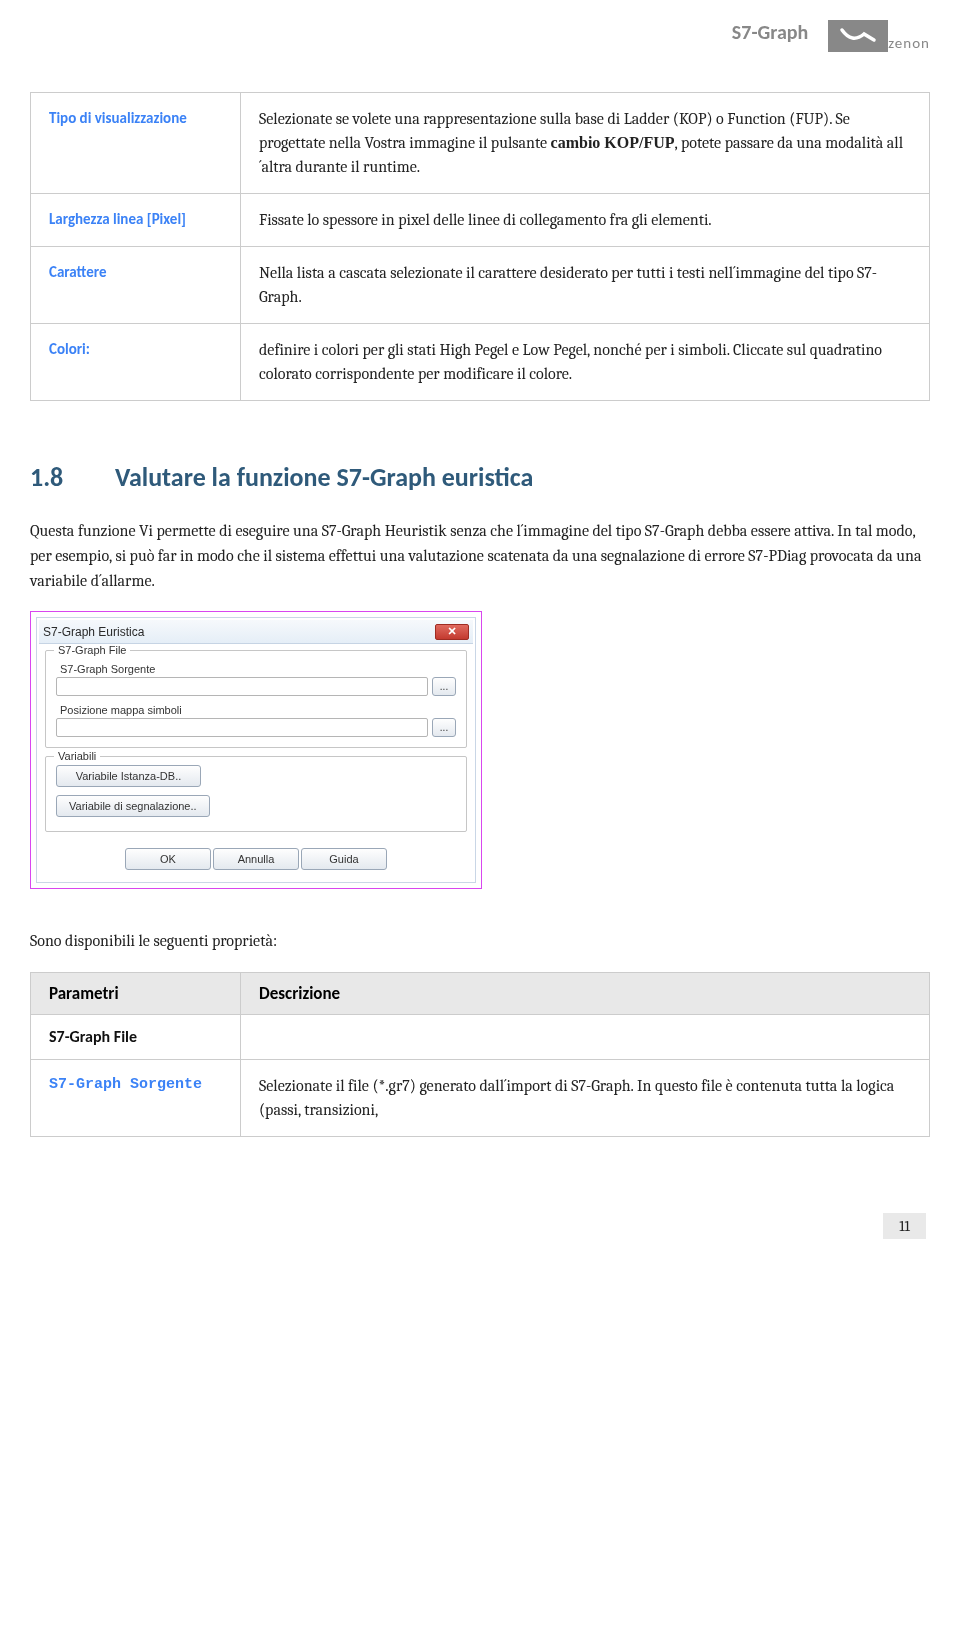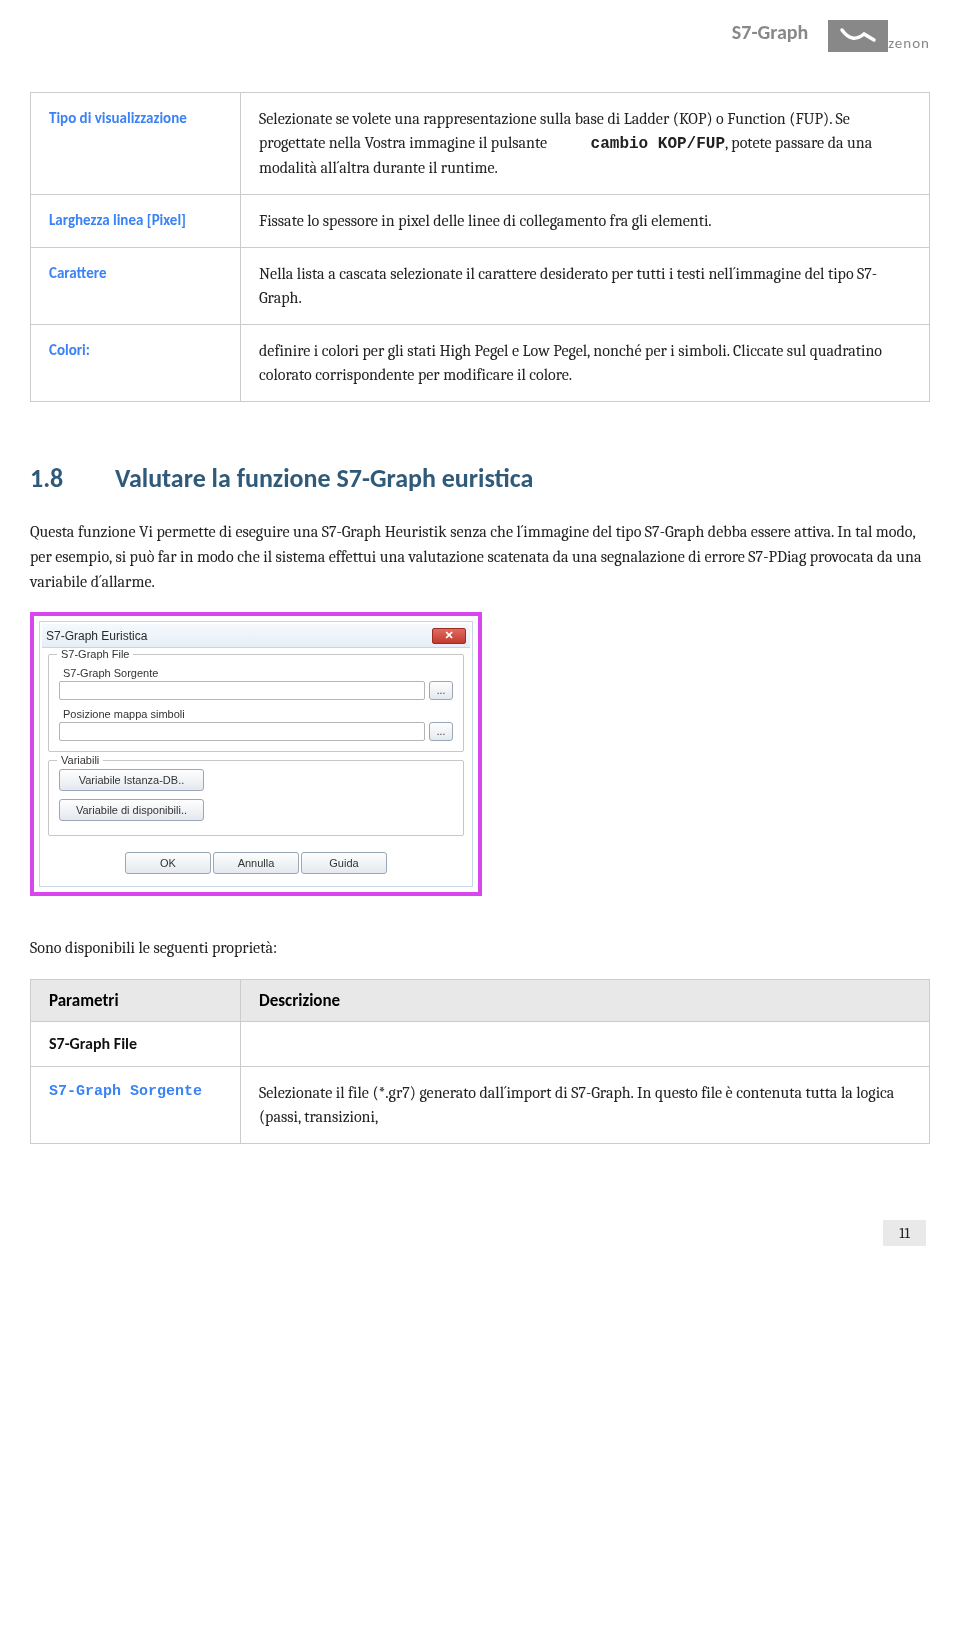--- a/index.html
+++ b/index.html
@@ -58,23 +58,22 @@
     font-family: 'Segoe UI', Calibri, sans-serif;
     font-size: 15px;
     color: #3b82f6;
   }
   table.doc-table td.label.mono {
     font-family: 'Courier New', monospace;
     font-weight: 700;
     font-size: 15px;
   }
   table.doc-table td.desc .mono {
-    font-family: Liberation Mono, monospace;
+    font-family: Liberation Serif, serif;
     font-weight: 700;
-    margin-left: 40px;
   }
   table.doc-table th {
     background: #e8e8e8;
     border: 1px solid #ccc;
     padding: 10px 18px;
     text-align: left;
     font-family: 'Segoe UI', Calibri, sans-serif;
     font-weight: 600;
     font-size: 17px;
     color: #000000;
@@ -95,21 +94,21 @@
   }
   h2.section .num { display: inline-block; width: 85px; }
   p.body {
     font-size: 16px;
     line-height: 1.55;
     margin-bottom: 18px;
   }
   
   .dialog-outer {
     width: 452px;
-    border: 4px solid #d946ef;
+    border: 1px solid #d946ef;
     background: #fff;
     margin-bottom: 40px;
   }
   .dialog-outer .inner-frame {
     border: 1px solid #c9d6e6;
     margin: 5px;
     padding: 2px;
     background: #fff;
   }
   .titlebar {
@@ -279,21 +278,21 @@
       <div class="sublabel" style="margin-top:8px;">Posizione mappa simboli</div>
       <div class="field-row">
         <input type="text" class="text-input" style="">
         <button class="win-btn browse-btn">...</button>
       </div>
     </div>
 
     <div class="groupbox">
       <span class="legend">Variabili</span>
       <div><button class="win-btn var-btn">Variabile Istanza-DB..</button></div>
-      <div style="margin-top:4px;"><button class="win-btn var-btn">Variabile di disponibili..</button></div>
+      <div style="margin-top:4px;"><button class="win-btn var-btn">Variabile di segnalazione..</button></div>
     </div>
 
     <div class="btn-row">
       <button class="win-btn">OK</button>
       <button class="win-btn">Annulla</button>
       <button class="win-btn">Guida</button>
     </div>
   </div>
 </div>
 

